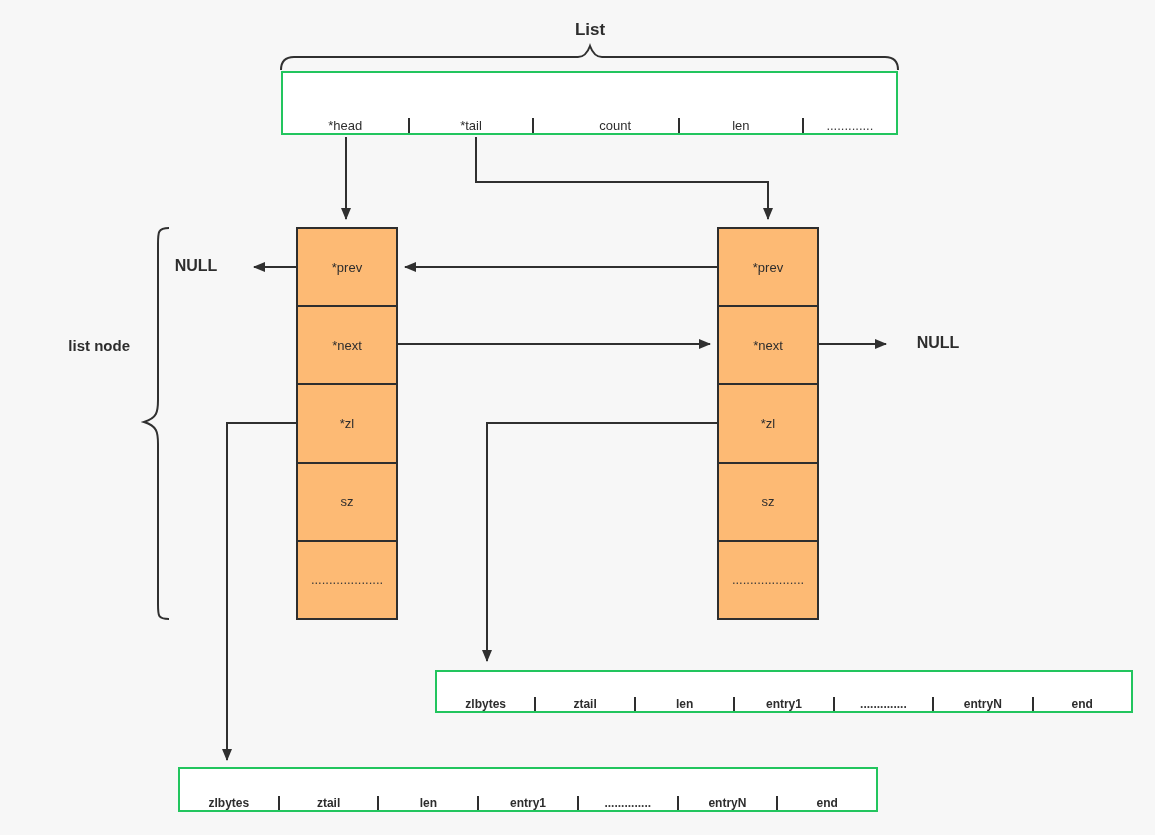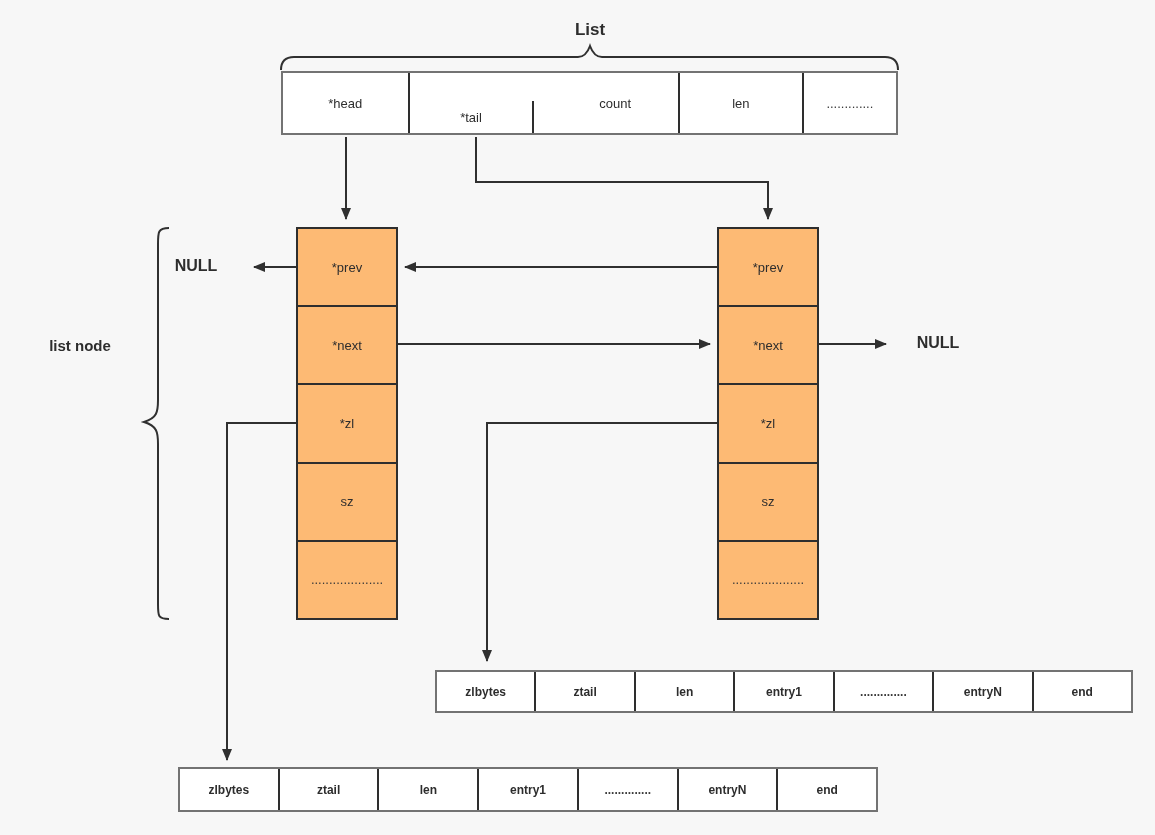--- a/index.html
+++ b/index.html
@@ -1,19 +1,19 @@
 <!DOCTYPE html>
 <html><head>
 <meta charset="utf-8">
 <style>
   html,body{margin:0;padding:0;background:#f7f7f7;}
   #page{position:relative;width:1155px;height:835px;background:#f7f7f7;overflow:hidden;
         font-family:"Liberation Sans","DejaVu Sans",sans-serif;color:#2d2d2d;}
   #wires{position:absolute;left:0;top:0;width:1155px;height:835px;}
-  .row{position:absolute;display:flex;box-sizing:border-box;border:2px solid #737373;background:#fff;}
+  .row{position:absolute;display:flex;box-sizing:border-box;border:2px solid #22c55e;background:#fff;align-items:flex-end;}
   .row .cell{box-sizing:border-box;display:flex;align-items:center;justify-content:center;
              border-right:2px solid #2e2e2e;font-size:13px;background:#fff;white-space:nowrap;}
   .row .cell:last-child{border-right:none;}
   .col{position:absolute;display:flex;flex-direction:column;box-sizing:border-box;
        border:2px solid #2e2e2e;background:#fff;}
   .col .cell{box-sizing:border-box;flex:1;display:flex;align-items:center;justify-content:center;
              border-bottom:2px solid #2e2e2e;font-size:13px;background:#fdba74;white-space:nowrap;}
   .col .cell:last-child{border-bottom:none;}
   .bold-cells .cell{font-weight:bold;font-size:12px;}
   .lbl{position:absolute;font-weight:bold;text-align:center;}
@@ -55,21 +55,21 @@
   <div class="lbl" style="left:560px;top:20px;width:60px;font-size:17px;">List</div>
 
   <div class="row" style="left:281px;top:71px;width:617px;height:64px;">
     <div class="cell" style="flex:131 0 0;">*head</div>
     <div class="cell" style="flex:129 0 0;margin-top:28px;">*tail</div>
     <div class="cell" style="flex:132 0 0;margin-left:18px;">count</div>
     <div class="cell" style="flex:128 0 0;">len</div>
     <div class="cell dots" style="flex:97 0 0;">.............</div>
   </div>
 
-  <div class="lbl" style="left:30px;top:337px;width:100px;font-size:15px;">list node</div>
+  <div class="lbl" style="left:30px;top:337px;width:100px;font-size:15px;text-align:right;">list node</div>
   <div class="lbl" style="left:162px;top:257px;width:68px;font-size:16px;">NULL</div>
   <div class="lbl" style="left:903px;top:334px;width:70px;font-size:16px;">NULL</div>
 
   <div class="col" style="left:296px;top:227px;width:102px;height:393px;">
     <div class="cell">*prev</div>
     <div class="cell">*next</div>
     <div class="cell">*zl</div>
     <div class="cell">sz</div>
     <div class="cell dots">....................</div>
   </div>

